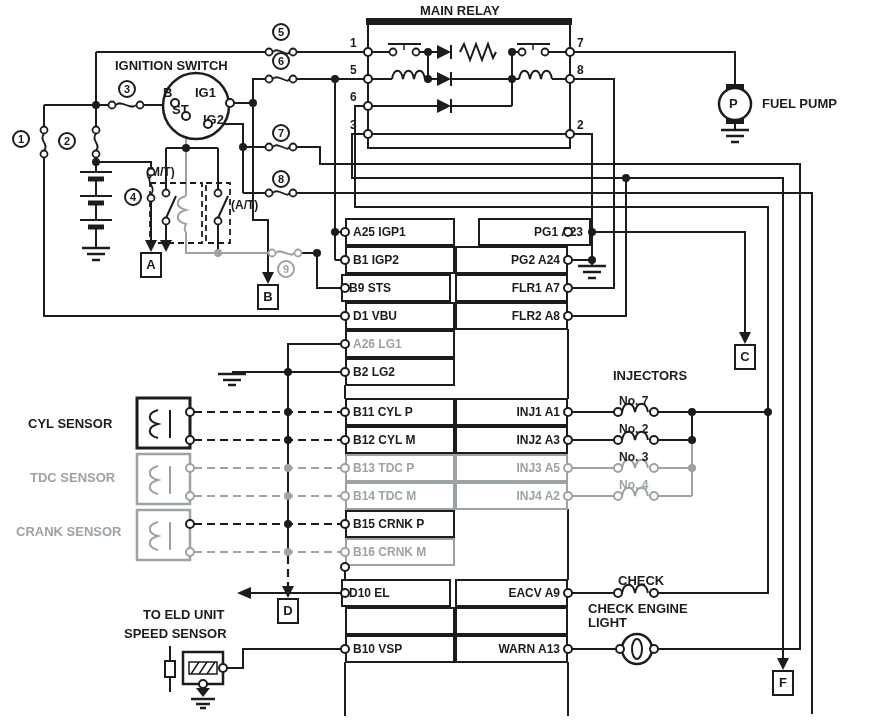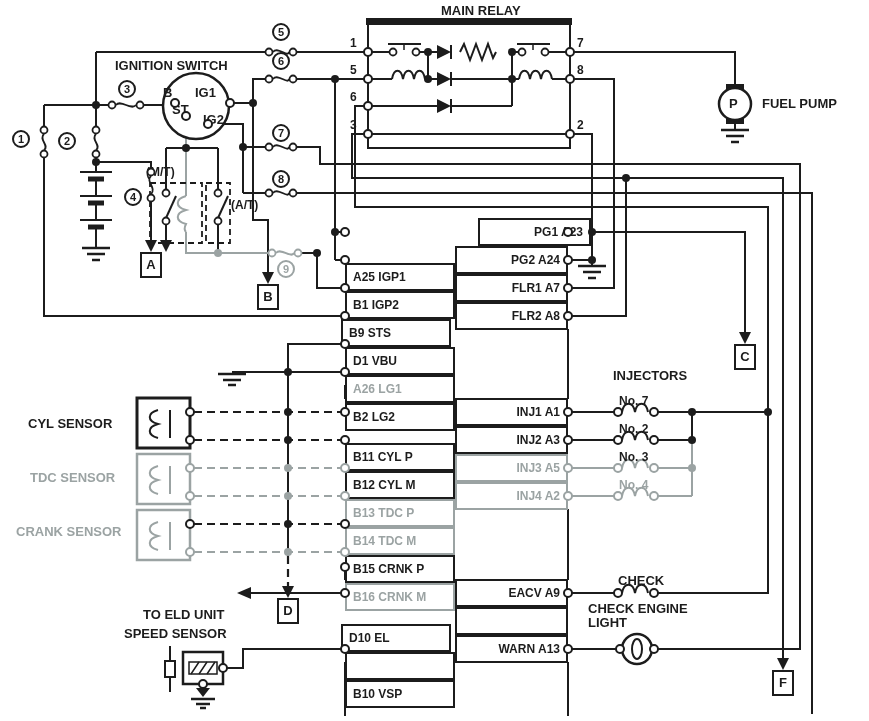--- a/index.html
+++ b/index.html
@@ -16,21 +16,21 @@
   .fusenum{position:absolute;width:18px;height:18px;border:2px solid #1c1c1c;border-radius:50%;
        text-align:center;font:bold 11px/15px "Liberation Sans",sans-serif;color:#1c1c1c;
        background:#fff;z-index:3;box-sizing:border-box;}
   .fusenum.dim{border-color:#9ba3a3;color:#9ba3a3;}
   .conbox{position:absolute;width:22px;height:26px;border:2px solid #1c1c1c;background:#fff;
        text-align:center;font:bold 13px/22px "Liberation Sans",sans-serif;color:#1c1c1c;
        z-index:3;box-sizing:border-box;}
   .cell{position:absolute;width:110px;height:28px;border:2px solid #1c1c1c;background:#fff;
        font:bold 12px/24px "Liberation Sans",sans-serif;color:#1c1c1c;
        box-sizing:border-box;z-index:3;}
-  .cell.l{padding-left:6px;margin-top:45px;}
+  .cell.l{padding-left:6px;}
   .cell.r{width:113px;text-align:right;padding-right:6px;}
   .cell.d{border-color:#9ba3a3;color:#9ba3a3;}
   .cell.dt{color:#9ba3a3;}
 </style>
 </head>
 <body>
 
 <div id="stage">
 
 <svg id="wires" width="869" height="721" viewBox="0 0 869 721">
@@ -293,21 +293,21 @@
   <div class="cell l" style="left:345px;top:510px"><span>B15 CRNK P</span></div>
   <div class="cell l d" style="left:345px;top:538px"><span>B16 CRNK M</span></div>
   <div class="cell l" style="left:341px;top:579px"><span>D10 EL</span></div>
   <div class="cell r" style="left:455px;top:579px"><span>EACV A9</span></div>
   <div class="cell l" style="left:345px;top:607px"><span></span></div>
   <div class="cell r" style="left:455px;top:607px"><span></span></div>
   <div class="cell l" style="left:345px;top:635px"><span>B10 VSP</span></div>
   <div class="cell r" style="left:455px;top:635px"><span>WARN A13</span></div>
 </div>
 
-<span class="lbl" style="left:441px;top:3px">MAIN RELAY</span>
+<span class="lbl" style="left:420px;top:3px">MAIN RELAY</span>
 <span class="lbl" style="left:115px;top:58px">IGNITION SWITCH</span>
 <span class="lbl" style="left:762px;top:96px">FUEL PUMP</span>
 <span class="lbl" style="left:729px;top:96px">P</span>
 <span class="lbl" style="left:613px;top:368px">INJECTORS</span>
 <span class="lbl sm" style="left:619px;top:394px">No. 7</span>
 <span class="lbl sm" style="left:619px;top:422px">No. 2</span>
 <span class="lbl sm" style="left:619px;top:450px">No. 3</span>
 <span class="lbl sm dim" style="left:619px;top:478px">No. 4</span>
 <span class="lbl" style="left:618px;top:573px">CHECK</span>
 <span class="lbl" style="left:588px;top:601px">CHECK ENGINE</span>

